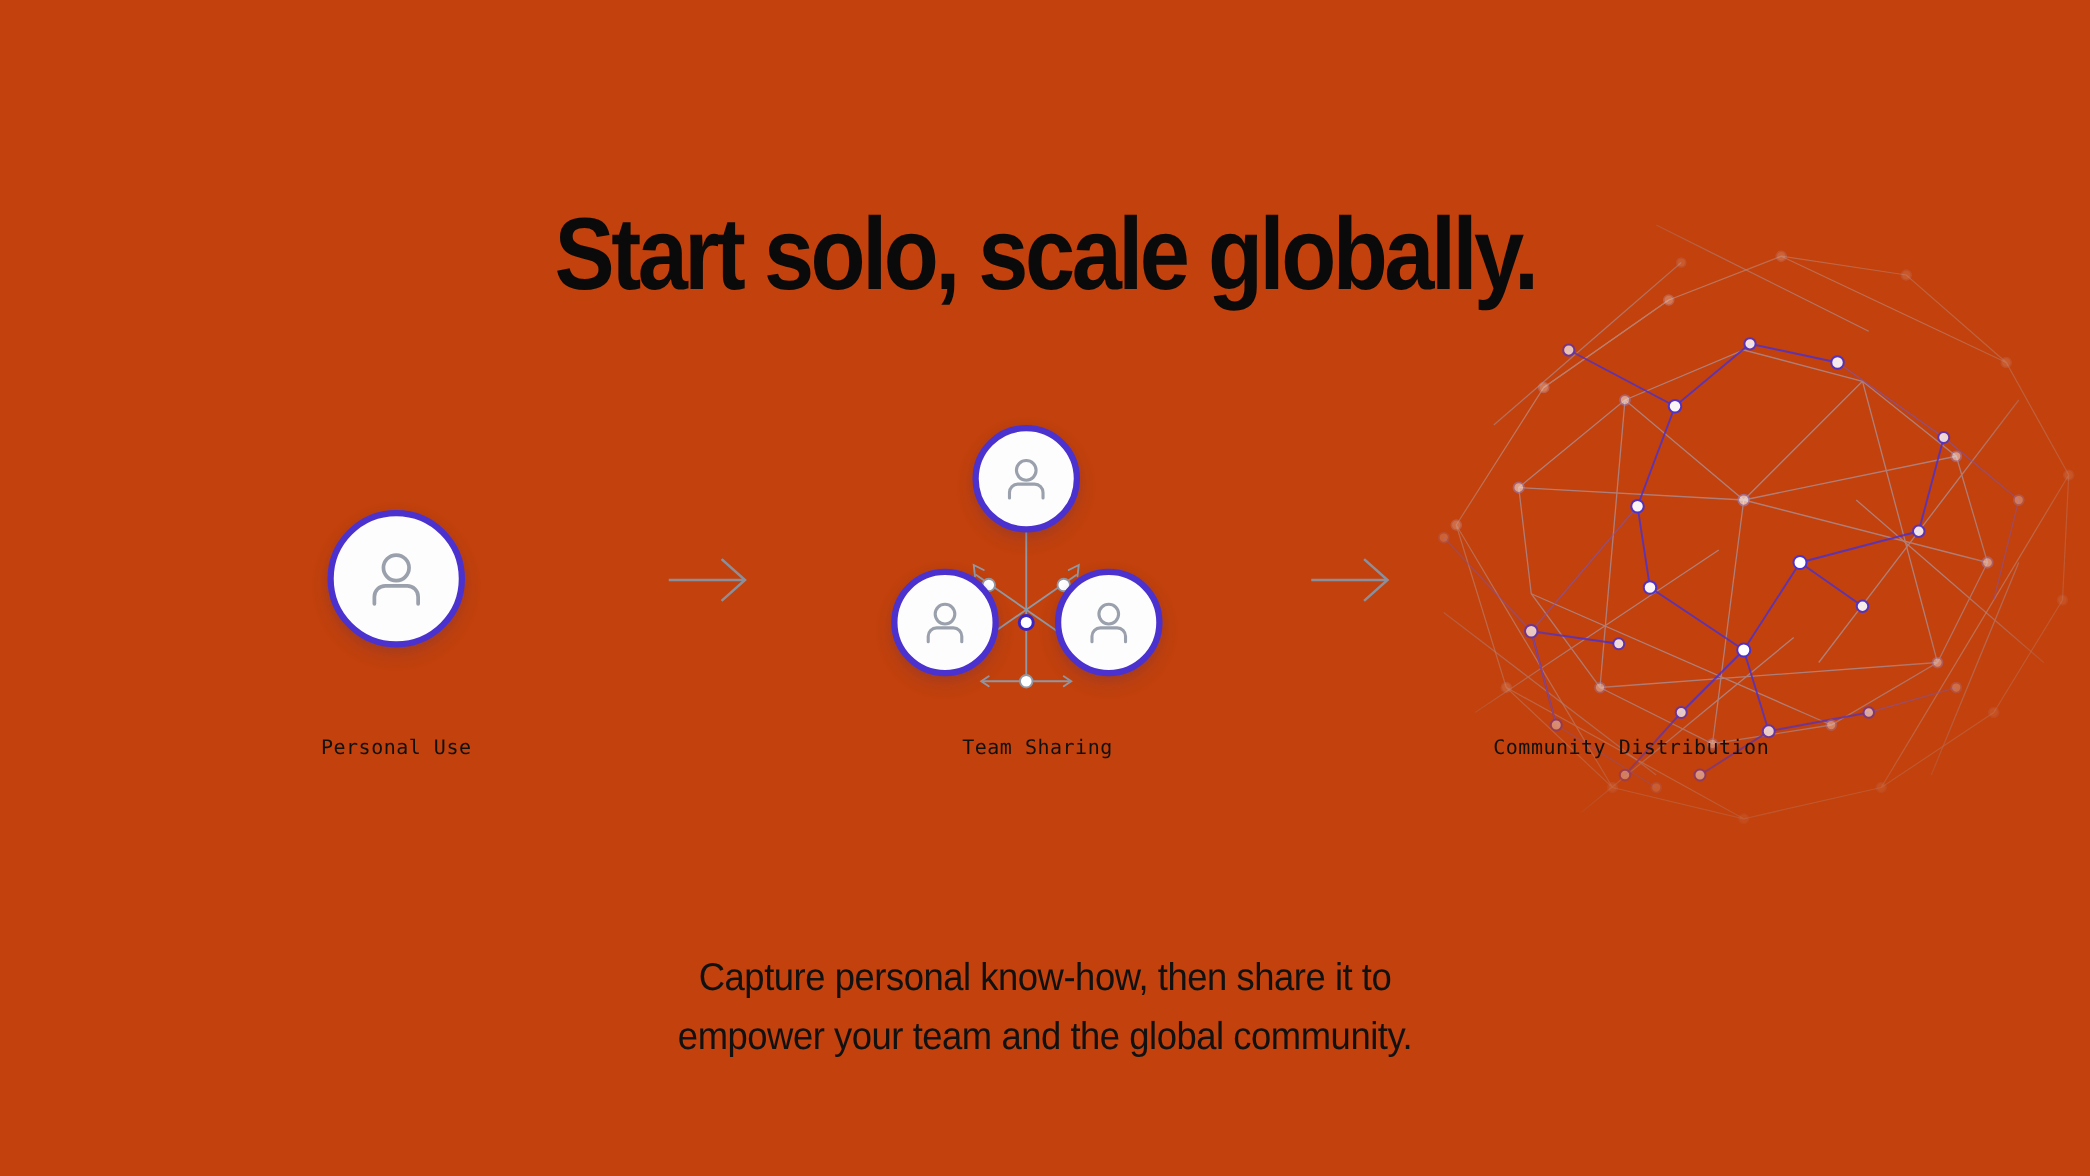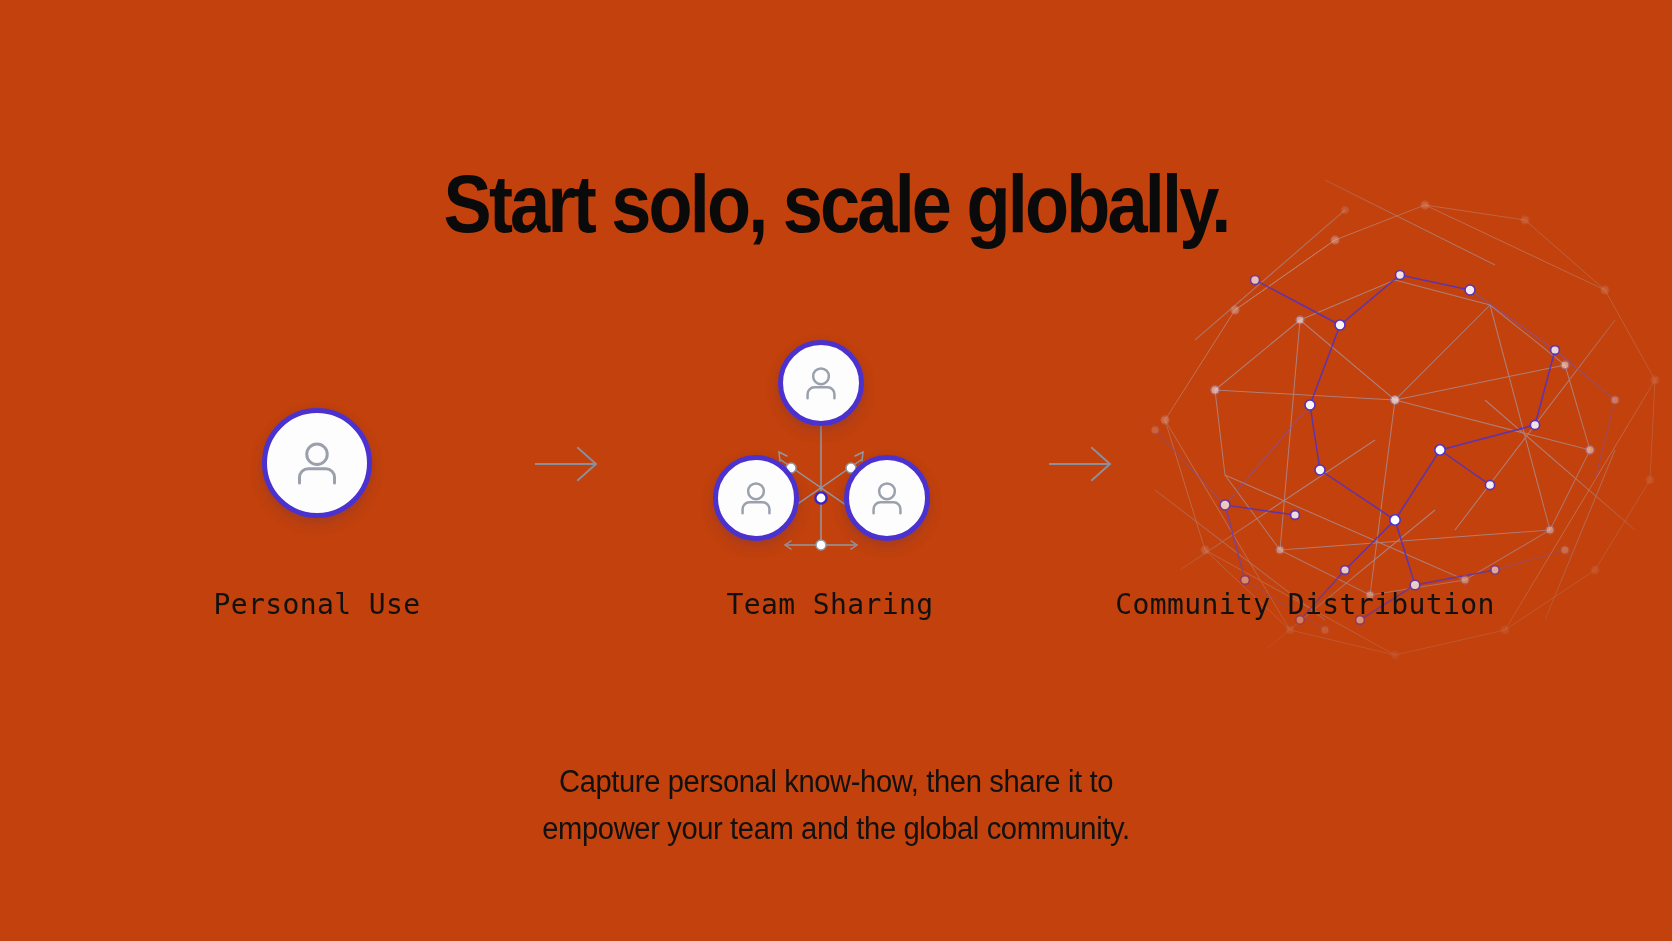--- a/index.html
+++ b/index.html
@@ -76,21 +76,21 @@
     width: 100%;
   }
 
   .stage-label {
     position: absolute;
     left: 0;
     top: 248px;
     width: 100%;
     text-align: center;
     font-family: "DejaVu Sans Mono", "Liberation Mono", monospace;
-    font-size: 28px;
+    font-size: 16px;
     letter-spacing: 0.4px;
     color: #111111;
     white-space: nowrap;
   }
   .stage-col.community .stage-label { width: 420px; left: -45px; }
 
   
   .avatar {
     position: absolute;
     border-radius: 50%;

